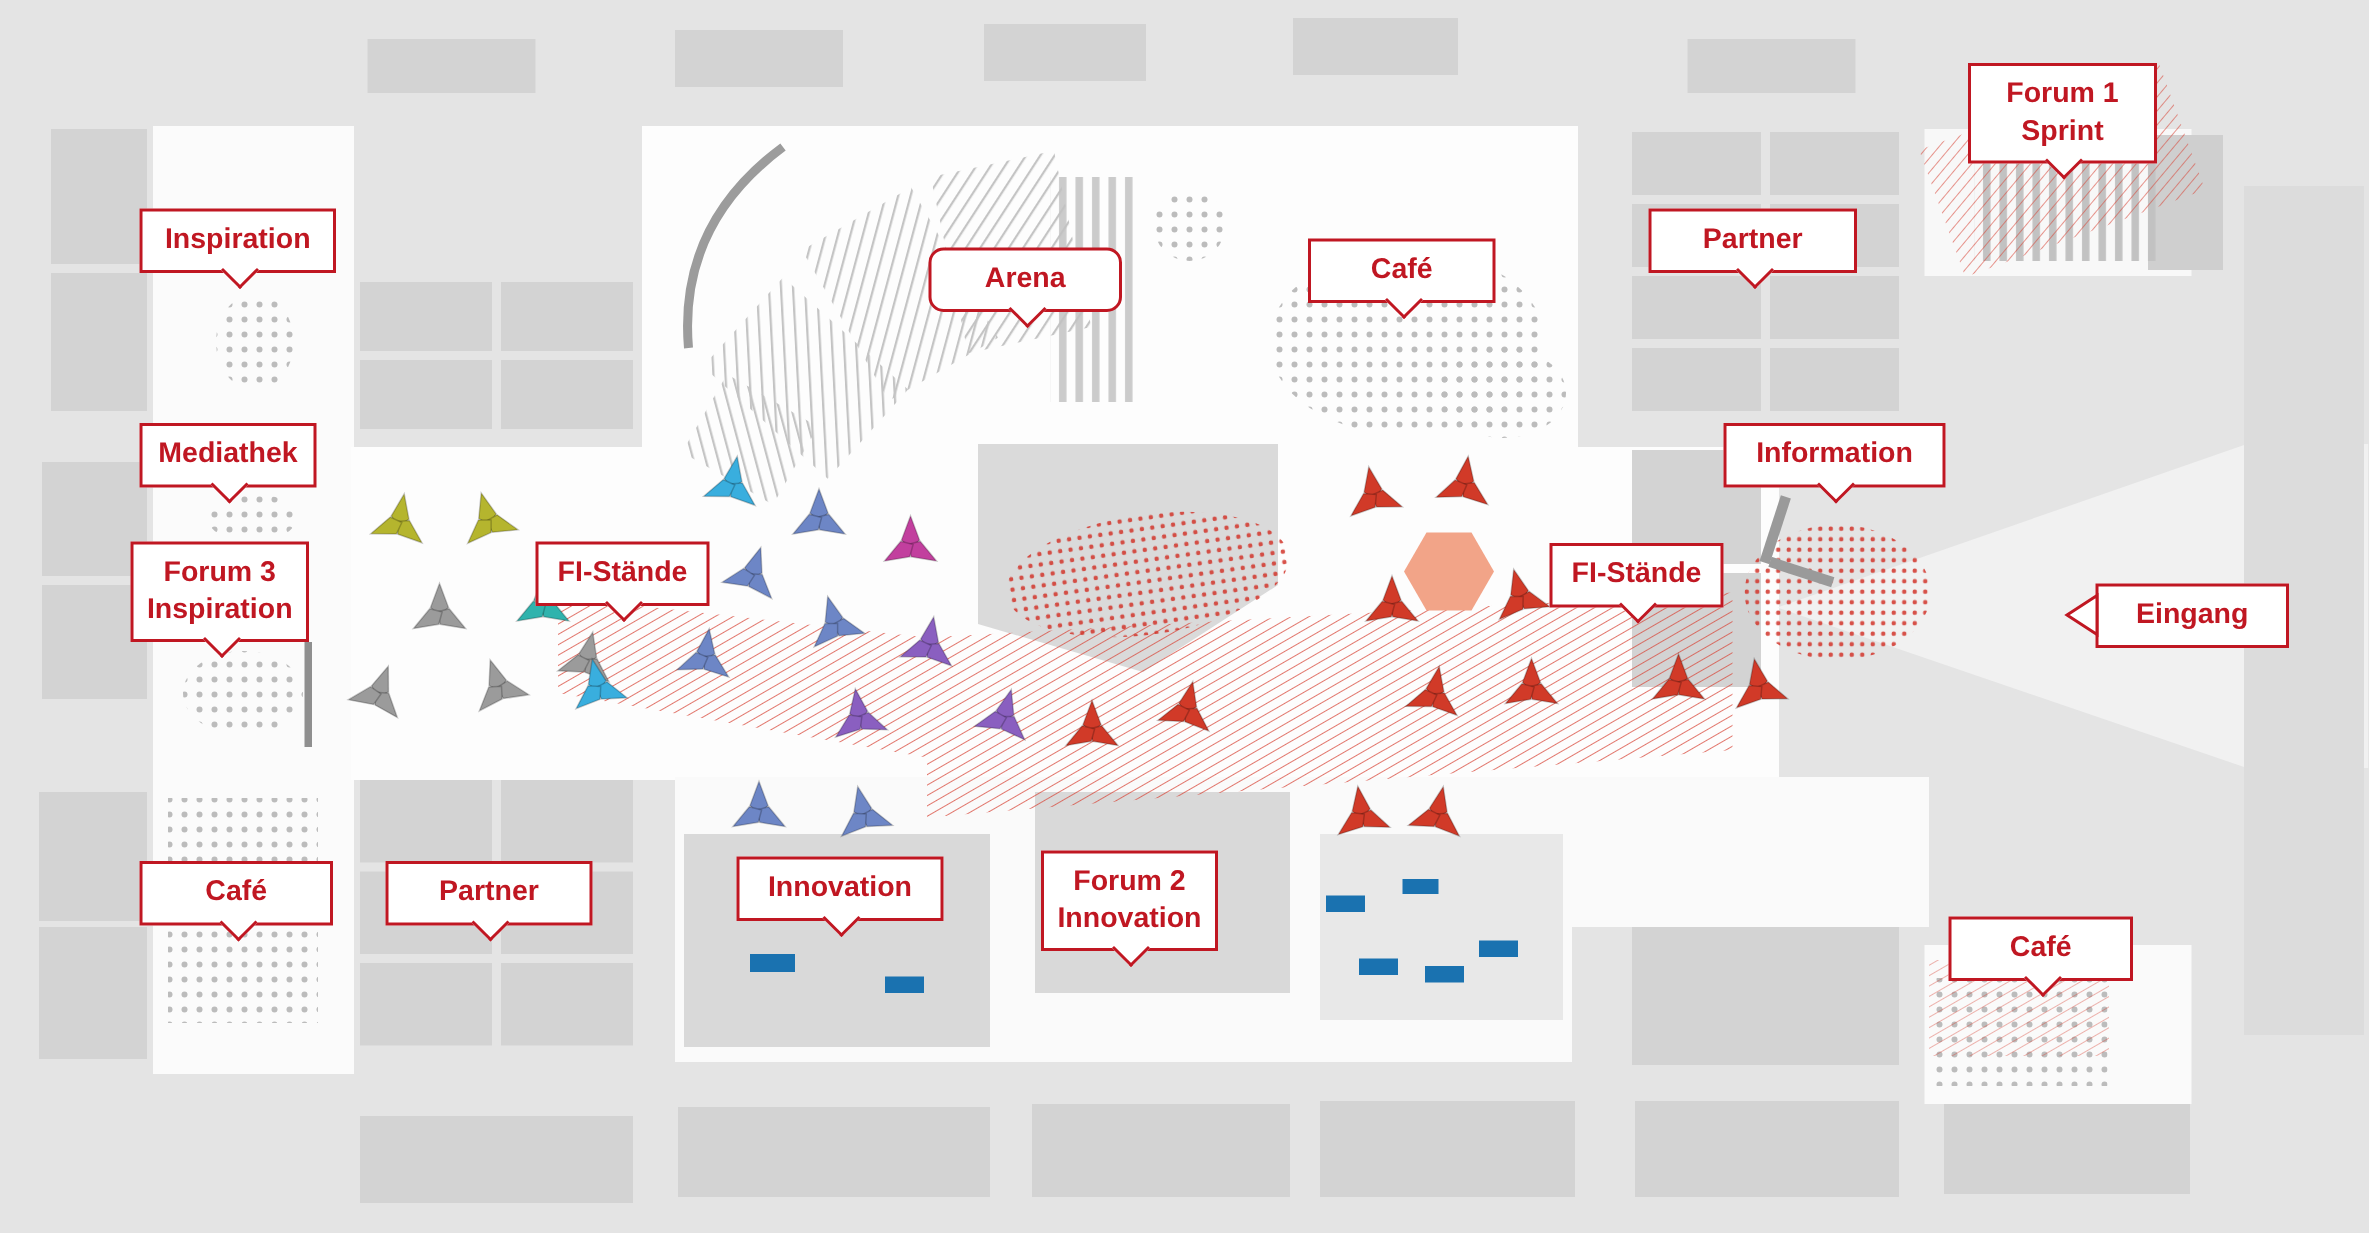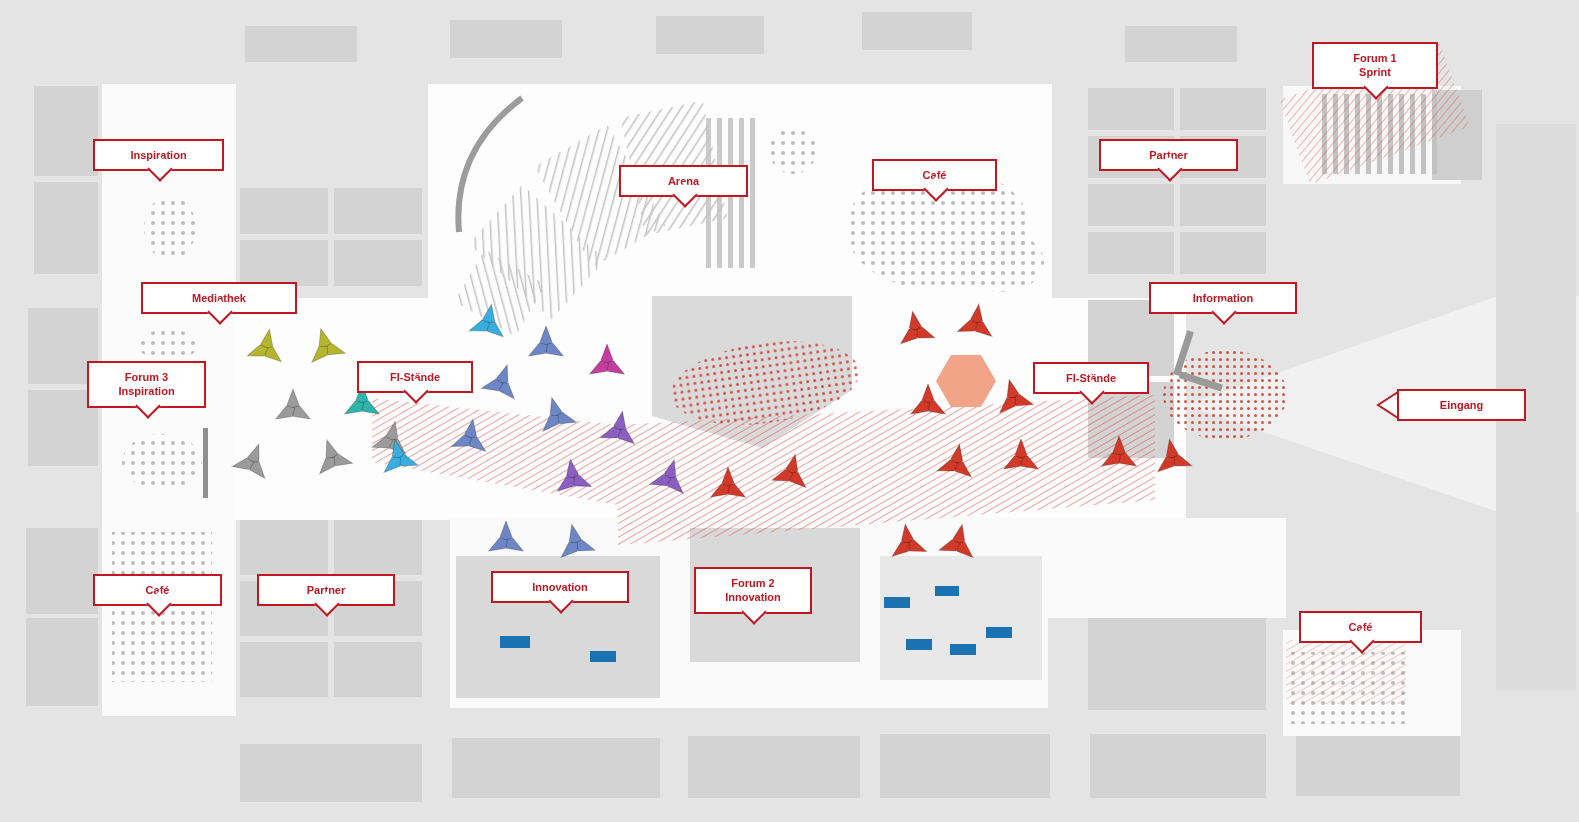--- a/index.html
+++ b/index.html
@@ -9,21 +9,21 @@
     background:#e4e4e4;
     overflow:hidden;
     font-family:"Liberation Sans",sans-serif;
   }
   .plan{position:absolute;left:0;top:0;width:1579px;height:822px;}
   .callout{
     position:absolute;box-sizing:border-box;
     background:#ffffff;
     border:2px solid #c01722;
     color:#c01722;
-    font-weight:700;font-size:11px;line-height:1.3;
+    font-weight:700;font-size:19px;line-height:1.3;
     text-align:center;padding:7px 6px;
     z-index:5;
   }
   .callout .text{white-space:pre-line;display:block;}
   .tail{
     position:absolute;bottom:-9px;left:50%;margin-left:-8px;
     width:16px;height:16px;background:#fff;
     border-right:2px solid #c01722;border-bottom:2px solid #c01722;
     transform:rotate(45deg);
   }
@@ -214,21 +214,21 @@
       <use href="#tristar" transform="translate(1119,456)" fill="#d13a28"></use>
       <use href="#tristar" transform="translate(1173,459) rotate(-10)" fill="#d13a28"></use>
     </g>
   </svg>
 
   <div class="callout" style="left:93px;top:139px;width:131px;">
     <span class="text">Inspiration</span>
     <span class="tail"></span>
   </div>
 
-  <div class="callout" style="left:93px;top:282px;width:156px;margin-left:48px;">
+  <div class="callout" style="left:93px;top:282px;width:118px;">
     <span class="text">Mediathek</span>
     <span class="tail"></span>
   </div>
 
   <div class="callout" style="left:87px;top:361px;width:119px;">
     <span class="text">Forum 3
 Inspiration</span>
     <span class="tail"></span>
   </div>
 
@@ -240,21 +240,21 @@
   <div class="callout" style="left:257px;top:574px;width:138px;">
     <span class="text">Partner</span>
     <span class="tail"></span>
   </div>
 
   <div class="callout" style="left:357px;top:361px;width:116px;">
     <span class="text">FI-Stände</span>
     <span class="tail"></span>
   </div>
 
-  <div class="callout" style="left:619px;top:165px;width:129px;">
+  <div class="callout" style="left:619px;top:165px;width:129px;border-radius:10px;">
     <span class="text">Arena</span>
     <span class="tail"></span>
   </div>
 
   <div class="callout" style="left:872px;top:159px;width:125px;">
     <span class="text">Café</span>
     <span class="tail"></span>
   </div>
 
   <div class="callout" style="left:1099px;top:139px;width:139px;">

